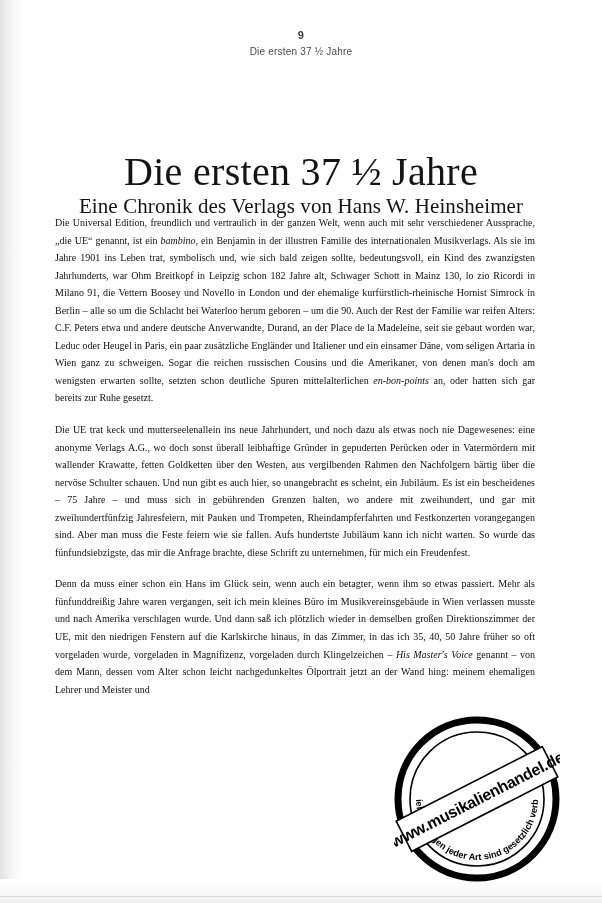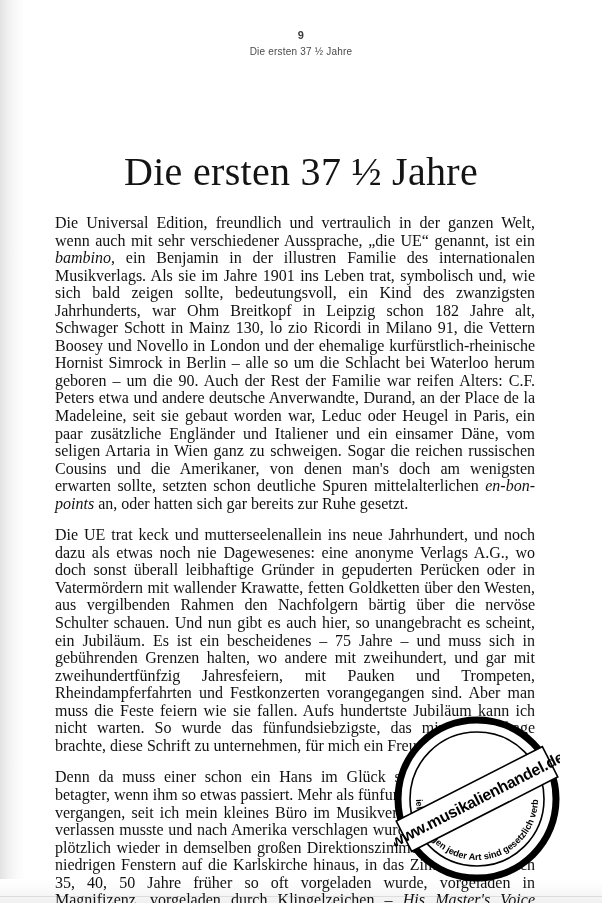--- a/index.html
+++ b/index.html
@@ -93,21 +93,21 @@
 
   
   .body-col {
     position: absolute;
     left: 55px;
     top: 214px;
     width: 492px;
   }
   .para {
     font-family: "Liberation Serif", serif;
-    font-size: 16px;
+    font-size: 10px;
     line-height: 17.55px;
     text-align: justify;
     text-justify: inter-word;
     hyphens: manual;
     color: #111111;
     margin: 0 12px 14px 0;
   }
   .para:last-child { margin-bottom: 0; }
   .para i { font-style: italic; }
 
@@ -130,20 +130,21 @@
   <div class="scan-shadow-left"></div>
   <div class="scan-edge-bottom"></div>
   <div class="scan-hairline-bottom"></div>
 
   <div class="running-head">
     <div class="folio">9</div>
     <div class="running-title">Die ersten 37 ½ Jahre</div>
   </div>
 
   <h1 class="chapter-title">Die ersten 37 ½ Jahre</h1>
+  <h2 class="chapter-subtitle">Eine Chronik des Verlags von Hans W. Heinsheimer</h2>
 
   <div class="body-col">
 
     <p class="para">
       <span>Die Universal Edition, freundlich und vertraulich in der ganzen Welt, wenn auch mit sehr verschiedener Aussprache, „die UE“ genannt, ist ein </span><i>bambino</i><span>, ein Benjamin in der illustren Familie des internationalen Musikverlags. Als sie im Jahre 1901 ins Leben trat, symbolisch und, wie sich bald zeigen sollte, bedeutungsvoll, ein Kind des zwanzigsten Jahrhunderts, war Ohm Breitkopf in Leipzig schon 182 Jahre alt, Schwager Schott in Mainz 130, lo zio Ricordi in Milano 91, die Vettern Boosey und Novello in London und der ehemalige kurfürstlich-rheinische Hornist Simrock in Berlin – alle so um die Schlacht bei Waterloo herum geboren – um die 90. Auch der Rest der Familie war reifen Alters: C.F. Peters etwa und andere deutsche Anverwandte, Durand, an der Place de la Madeleine, seit sie gebaut worden war, Leduc oder Heugel in Paris, ein paar zusätzliche Engländer und Italiener und ein einsamer Däne, vom seligen Artaria in Wien ganz zu schweigen. Sogar die reichen russischen Cousins und die Amerikaner, von denen man's doch am wenigsten erwarten sollte, setzten schon deutliche Spuren mittelalterlichen </span><i>en-bon-points</i><span> an, oder hatten sich gar bereits zur Ruhe gesetzt.</span>
     </p>
 
     <p class="para">Die UE trat keck und mutterseelenallein ins neue Jahrhundert, und noch dazu als etwas noch nie Dagewesenes: eine anonyme Verlags A.G., wo doch sonst überall leibhaftige Gründer in gepuderten Perücken oder in Vatermördern mit wallender Krawatte, fetten Goldketten über den Westen, aus vergilbenden Rahmen den Nachfolgern bärtig über die nervöse Schulter schauen. Und nun gibt es auch hier, so unangebracht es scheint, ein Jubiläum. Es ist ein bescheidenes – 75 Jahre – und muss sich in gebührenden Grenzen halten, wo andere mit zweihundert, und gar mit zweihundertfünfzig Jahresfeiern, mit Pauken und Trompeten, Rheindampferfahrten und Festkonzerten vorangegangen sind. Aber man muss die Feste feiern wie sie fallen. Aufs hundertste Jubiläum kann ich nicht warten. So wurde das fünfundsiebzigste, das mir die Anfrage brachte, diese Schrift zu unternehmen, für mich ein Freudenfest.</p>
 
     <p class="para">

